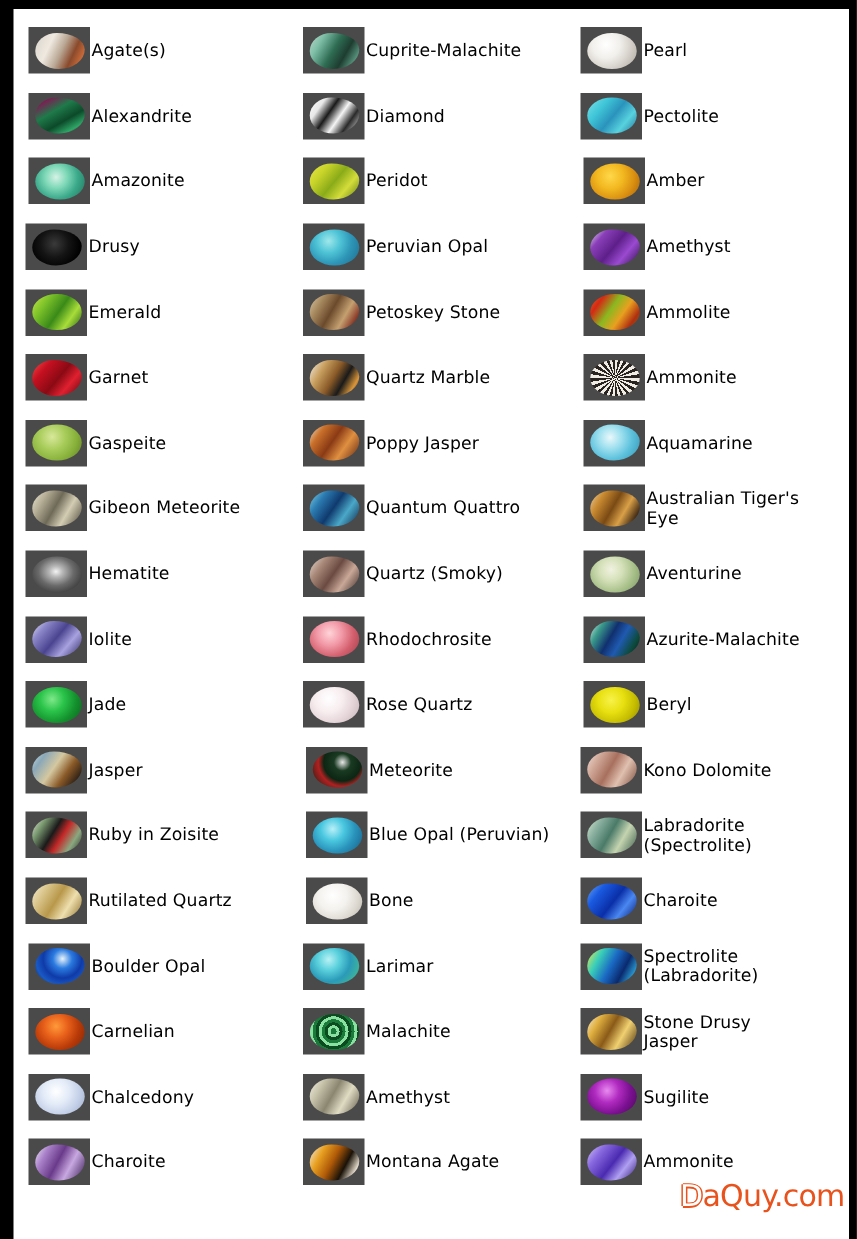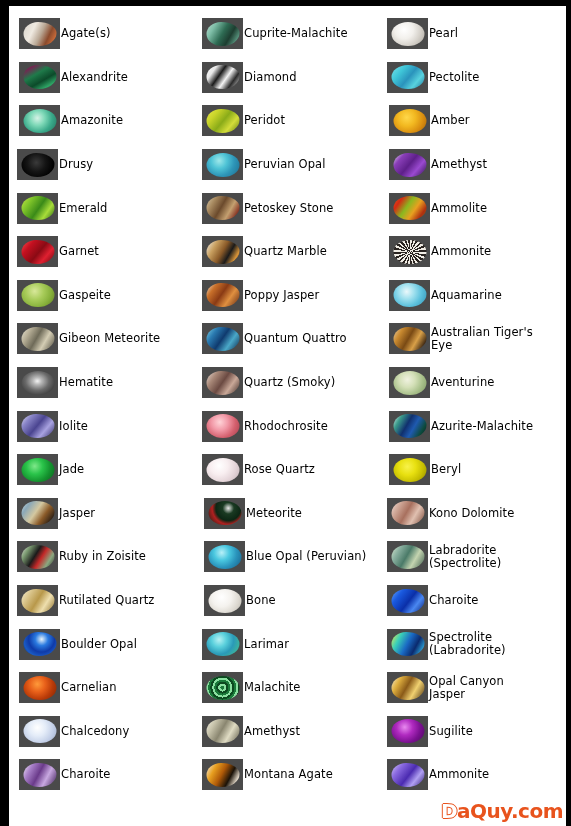--- a/index.html
+++ b/index.html
@@ -70,23 +70,23 @@
     font-size: 11.5px;
     line-height: 13.2px;
     color: #000000;
     letter-spacing: 0.1px;
     white-space: pre-line;
     font-family: "DejaVu Sans", sans-serif;
   }
   #watermark {
     position: absolute;
     right: 3px;
-    bottom: 3px;
+    bottom: 17px;
     font-family: "DejaVu Sans", sans-serif;
-    font-weight: bold;
+    font-weight: normal;
     font-size: 20px;
     letter-spacing: -0.5px;
     white-space: nowrap;
   }
   #watermark .wm-a { color: #e8531d; }
   #watermark .wm-b { color: #ffffff; text-shadow:
      -1px 0 #e8531d, 1px 0 #e8531d, 0 -1px #e8531d, 0 1px #e8531d; }
 </style>
 </head>
 <body>
@@ -376,21 +376,21 @@
         <div class="cell col2">
           <div class="thumb-wrap">
             <div class="gem" style="background: repeating-radial-gradient(circle at 48% 48%, rgb(26, 122, 58) 0px, rgb(26, 122, 58) 2px, rgb(138, 224, 160) 2px, rgb(138, 224, 160) 4px, rgb(12, 74, 32) 4px, rgb(12, 74, 32) 6px);"></div>
           </div>
           <div class="label">Malachite</div>
         </div>
         <div class="cell col3">
           <div class="thumb-wrap">
             <div class="gem rough" style="background: linear-gradient(120deg, rgb(244, 236, 216) 0%, rgb(224, 176, 64) 22%, rgb(138, 90, 24) 46%, rgb(240, 208, 112) 68%, rgb(74, 46, 12) 100%);"></div>
           </div>
-          <div class="label">Opal Canyon
+          <div class="label">Stone Drusy
 Jasper</div>
         </div>
         <div class="cell col1">
           <div class="thumb-wrap">
             <div class="gem" style="background: radial-gradient(circle at 42% 36%, rgb(255, 255, 255) 0%, rgb(228, 236, 248) 34%, rgb(196, 208, 232) 64%, rgb(154, 168, 196) 100%);"></div>
           </div>
           <div class="label">Chalcedony</div>
         </div>
         <div class="cell col2">
           <div class="thumb-wrap">

